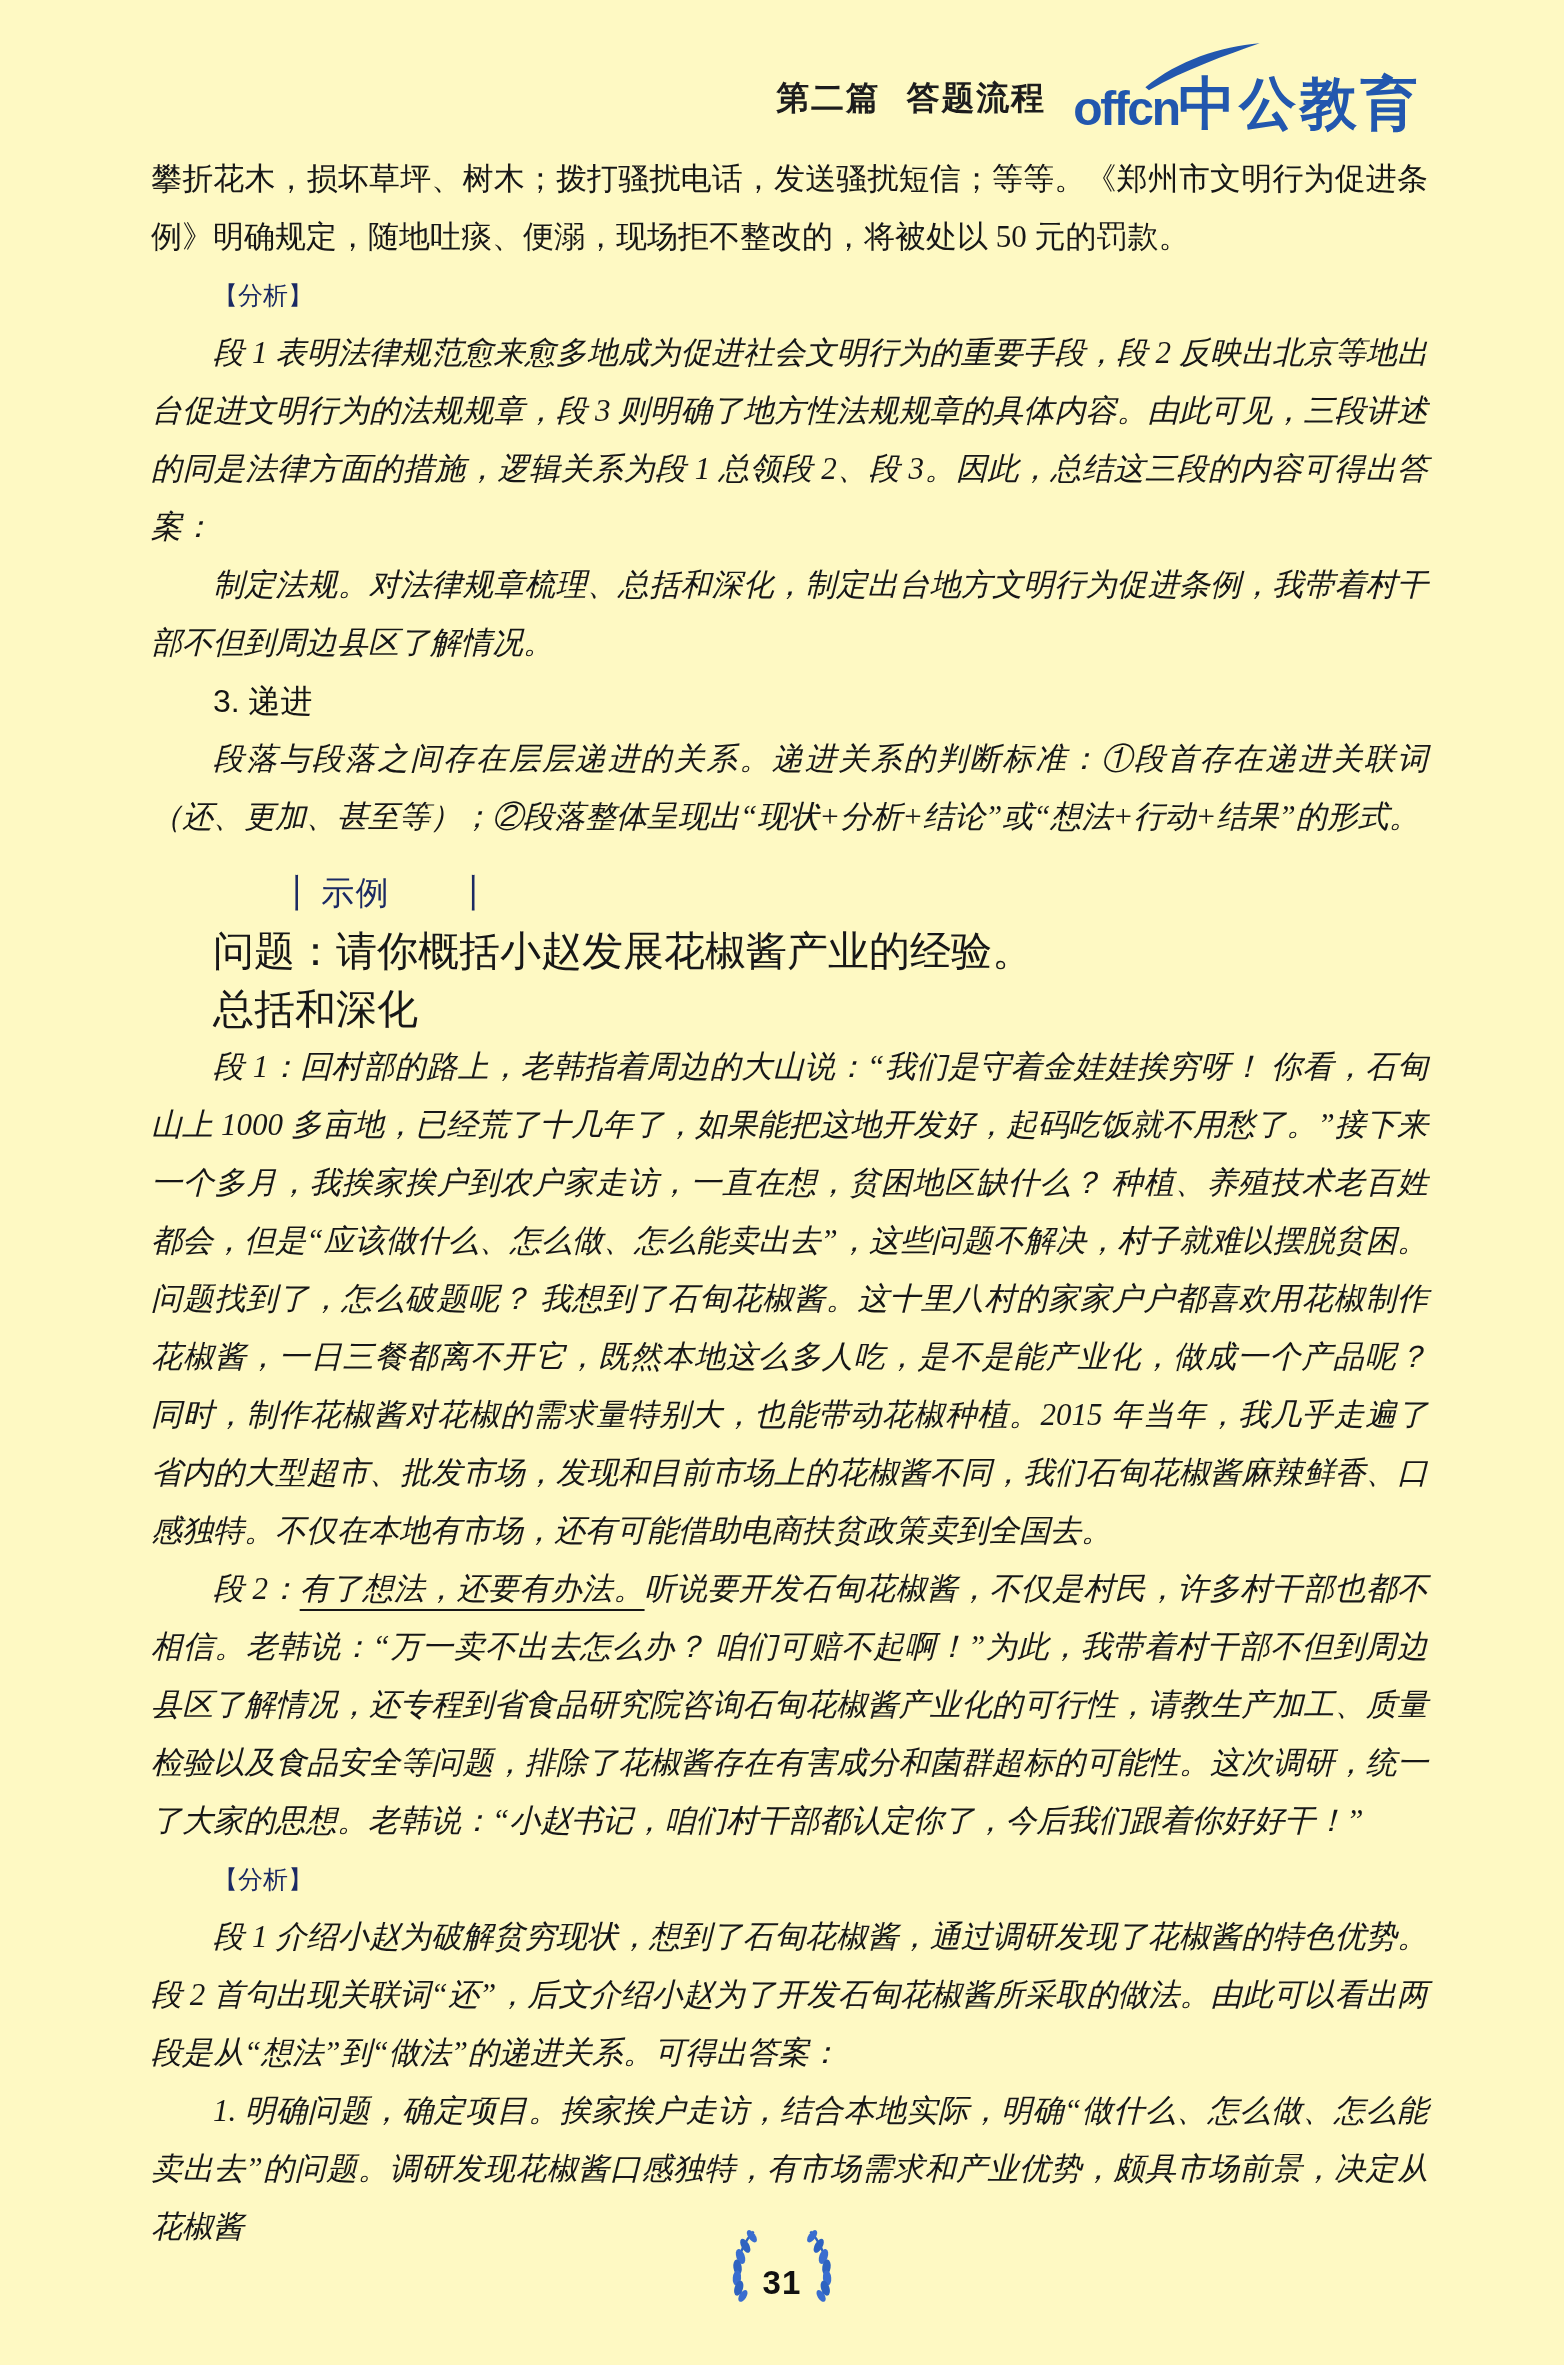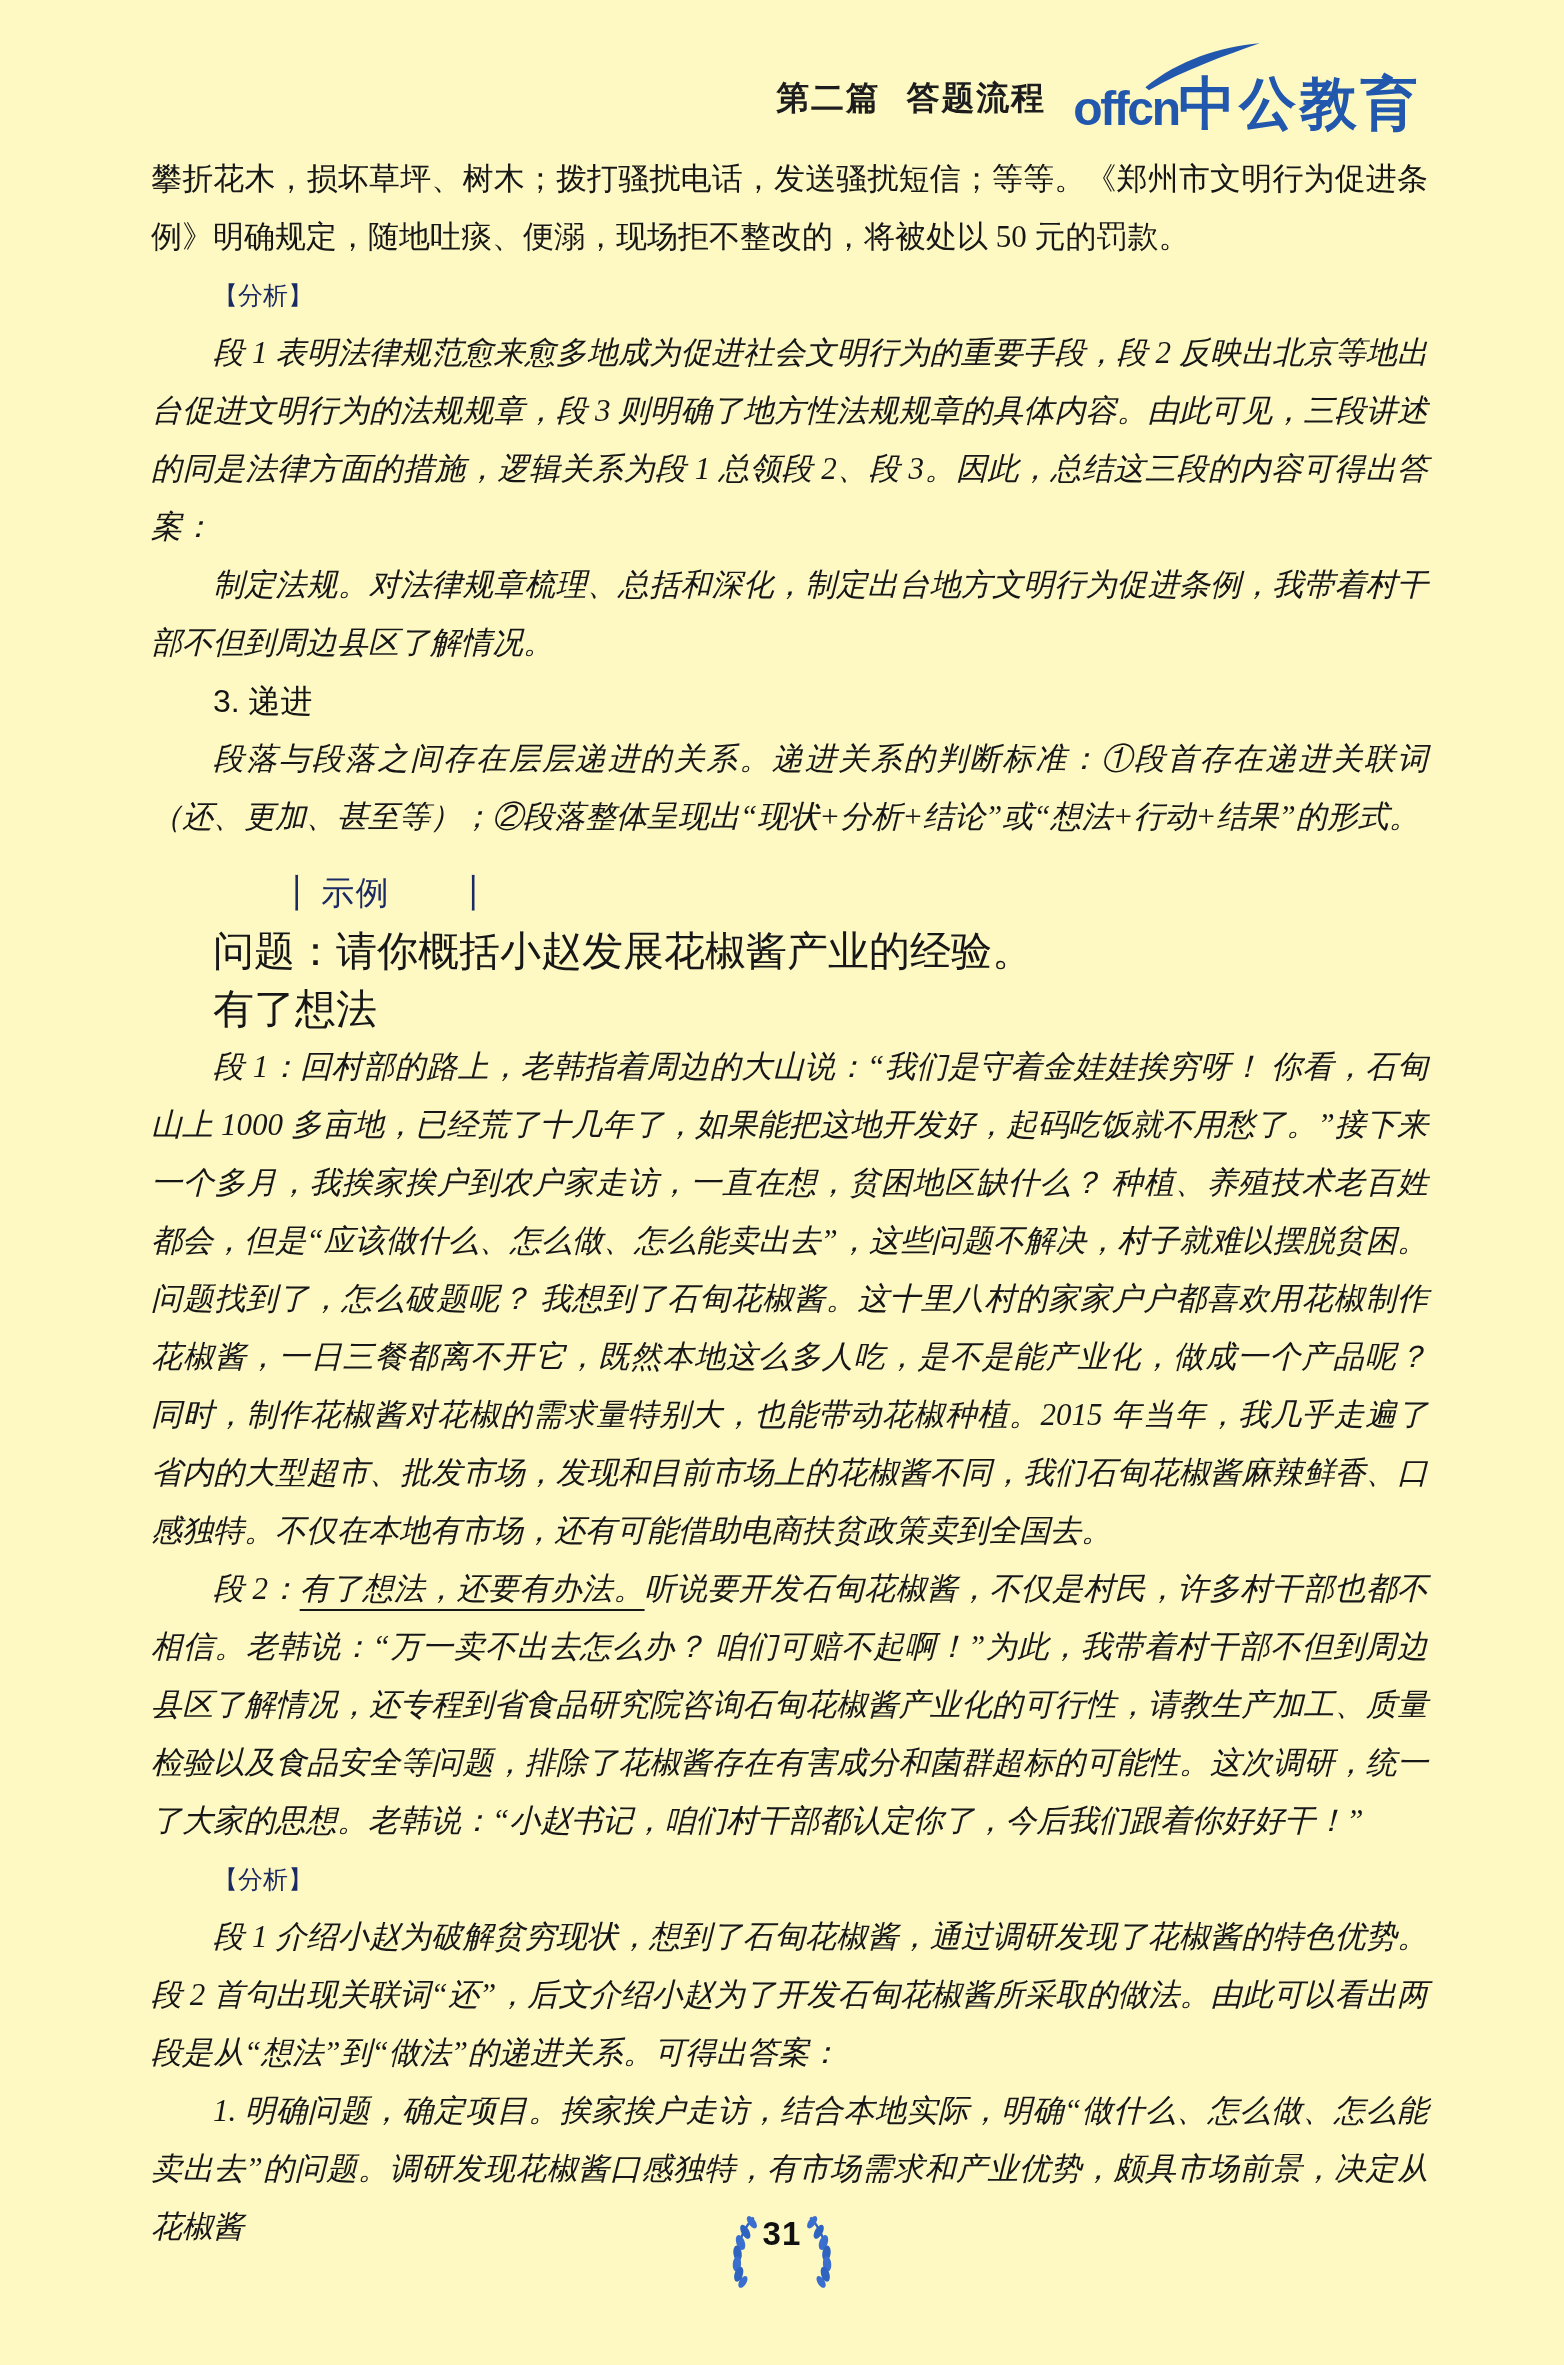--- a/index.html
+++ b/index.html
@@ -115,25 +115,25 @@
   .u{
     text-decoration:underline;
     text-decoration-thickness:2.4px;
     text-underline-offset:9.5px;
   }
 
   
   .footer{
     position:absolute;
     left:0;
-    bottom:78px;
+    bottom:64px;
     width:100%;
     display:flex;
     justify-content:center;
-    align-items:flex-start;
+    align-items:flex-end;
   }
   .page-number{
     font-family:"Liberation Sans","DejaVu Sans",sans-serif;
     font-weight:700;
     font-size:33px;
     color:#111111;
     letter-spacing:1.2px;
   }
   .laurel{display:block;}
   .laurel-right{transform:scaleX(-1);}
@@ -158,21 +158,21 @@
 
   <main class="content" id="doc-body">
       <p class="para">攀折花木，损坏草坪、树木；拨打骚扰电话，发送骚扰短信；等等。《郑州市文明行为促进条例》明确规定，随地吐痰、便溺，现场拒不整改的，将被处以 50 元的罚款。</p>
       <h3 class="analysis-header">【分析】</h3>
       <p class="para indent">段 1 表明法律规范愈来愈多地成为促进社会文明行为的重要手段，段 2 反映出北京等地出台促进文明行为的法规规章，段 3 则明确了地方性法规规章的具体内容。由此可见，三段讲述的同是法律方面的措施，逻辑关系为段 1 总领段 2、段 3。因此，总结这三段的内容可得出答案：</p>
       <p class="para indent">制定法规。对法律规章梳理、总括和深化，制定出台地方文明行为促进条例，我带着村干部不但到周边县区了解情况。</p>
       <h3 class="num-heading">3. 递进</h3>
       <p class="para indent">段落与段落之间存在层层递进的关系。递进关系的判断标准：①段首存在递进关联词（还、更加、甚至等）；②段落整体呈现出“现状+分析+结论”或“想法+行动+结果”的形式。</p>
       <h3 class="example-header"><span class="bar">丨</span><span>示例</span><span class="bar">丨</span></h3>
       <p class="bold-line">问题：请你概括小赵发展花椒酱产业的经验。</p>
-      <p class="bold-line">有了想法</p>
+      <p class="bold-line">总括和深化</p>
       <p class="para indent">段 1：回村部的路上，老韩指着周边的大山说：“我们是守着金娃娃挨穷呀！ 你看，石甸山上 1000 多亩地，已经荒了十几年了，如果能把这地开发好，起码吃饭就不用愁了。”接下来一个多月，我挨家挨户到农户家走访，一直在想，贫困地区缺什么？ 种植、养殖技术老百姓都会，但是“应该做什么、怎么做、怎么能卖出去”，这些问题不解决，村子就难以摆脱贫困。问题找到了，怎么破题呢？ 我想到了石甸花椒酱。这十里八村的家家户户都喜欢用花椒制作花椒酱，一日三餐都离不开它，既然本地这么多人吃，是不是能产业化，做成一个产品呢？ 同时，制作花椒酱对花椒的需求量特别大，也能带动花椒种植。2015 年当年，我几乎走遍了省内的大型超市、批发市场，发现和目前市场上的花椒酱不同，我们石甸花椒酱麻辣鲜香、口感独特。不仅在本地有市场，还有可能借助电商扶贫政策卖到全国去。</p>
       <p class="para indent"><span>段 2：</span><span class="u">有了想法，还要有办法。</span><span>听说要开发石甸花椒酱，不仅是村民，许多村干部也都不相信。老韩说：“万一卖不出去怎么办？ 咱们可赔不起啊！”为此，我带着村干部不但到周边县区了解情况，还专程到省食品研究院咨询石甸花椒酱产业化的可行性，请教生产加工、质量检验以及食品安全等问题，排除了花椒酱存在有害成分和菌群超标的可能性。这次调研，统一了大家的思想。老韩说：“小赵书记，咱们村干部都认定你了，今后我们跟着你好好干！”</span></p>
       <h3 class="analysis-header">【分析】</h3>
       <p class="para indent">段 1 介绍小赵为破解贫穷现状，想到了石甸花椒酱，通过调研发现了花椒酱的特色优势。段 2 首句出现关联词“还”，后文介绍小赵为了开发石甸花椒酱所采取的做法。由此可以看出两段是从“想法”到“做法”的递进关系。可得出答案：</p>
       <p class="para indent">1. 明确问题，确定项目。挨家挨户走访，结合本地实际，明确“做什么、怎么做、怎么能卖出去”的问题。调研发现花椒酱口感独特，有市场需求和产业优势，颇具市场前景，决定从花椒酱</p>
     </main>
 
   <footer class="footer">
     <svg class="laurel laurel-left" width="37" height="73" viewBox="0 0 62 122">
       <path d="M48,4 C22,32 12,72 30,118" fill="none" stroke="#2e63c0" stroke-width="4"></path>

